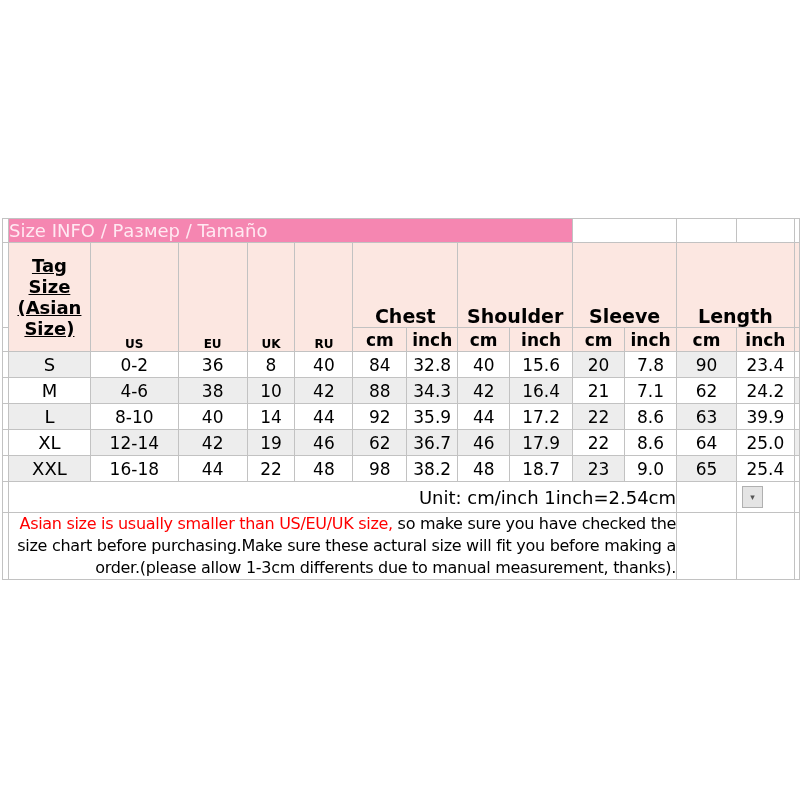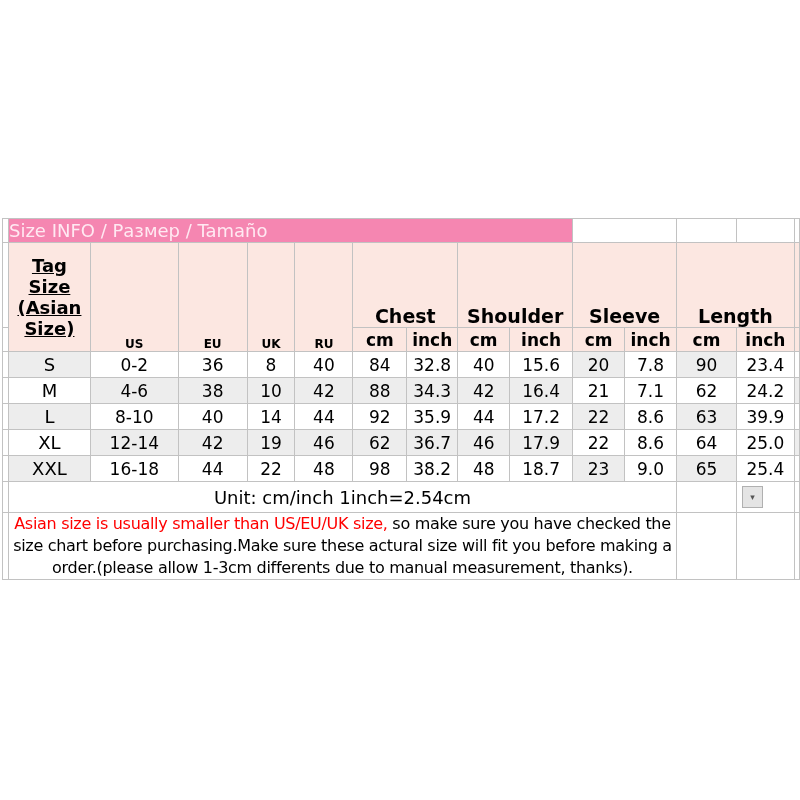--- a/index.html
+++ b/index.html
@@ -30,26 +30,26 @@
   .empty-cell{background:#ffffff;}
   .hdr{background:#fce7e1;font-weight:bold;text-align:center;}
   .tag-hdr{vertical-align:middle;font-size:18px;line-height:21px;white-space:pre-line;text-decoration:underline;}
   .region-hdr{vertical-align:bottom;font-size:12px;padding-bottom:2px;}
   .group-hdr{vertical-align:bottom;font-size:19px;padding-bottom:1px;}
   .unit-hdr{font-size:17px;vertical-align:middle;}
   .tag-cell{background:#ffffff;text-align:center;font-size:18px;vertical-align:middle;}
   .num-cell{background:#ffffff;text-align:center;font-size:17px;vertical-align:middle;margin-top:20px;}
   .shade{background:#ededed;}
   .unit-cell{
-    background:#ffffff;font-size:18px;text-align:center;
+    background:#ffffff;font-size:18px;text-align:right;
     padding-left:4px;vertical-align:middle;white-space:nowrap;
   }
   .note-cell{
     background:#ffffff;font-size:16px;letter-spacing:-0.3px;line-height:22px;
-    text-align:center;vertical-align:top;padding:0 0 0 4px;white-space:pre-line;
+    text-align:right;vertical-align:top;padding:0 0 0 4px;white-space:pre-line;
   }
   .note-red{color:#ff0000;}
   .dd-cell{background:#ffffff;vertical-align:middle;}
   .dropdown-btn{
     display:flex;align-items:center;justify-content:center;
     width:21px;height:22px;margin-left:5px;
     background:#e4e4e4;border:1px solid #b0b0b0;
     font-size:9px;color:#555;line-height:1;padding:0;cursor:default;
     font-family:"DejaVu Sans","Liberation Sans",sans-serif;
   }

